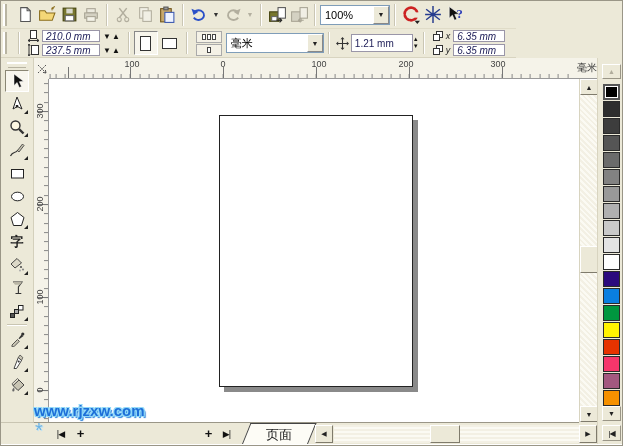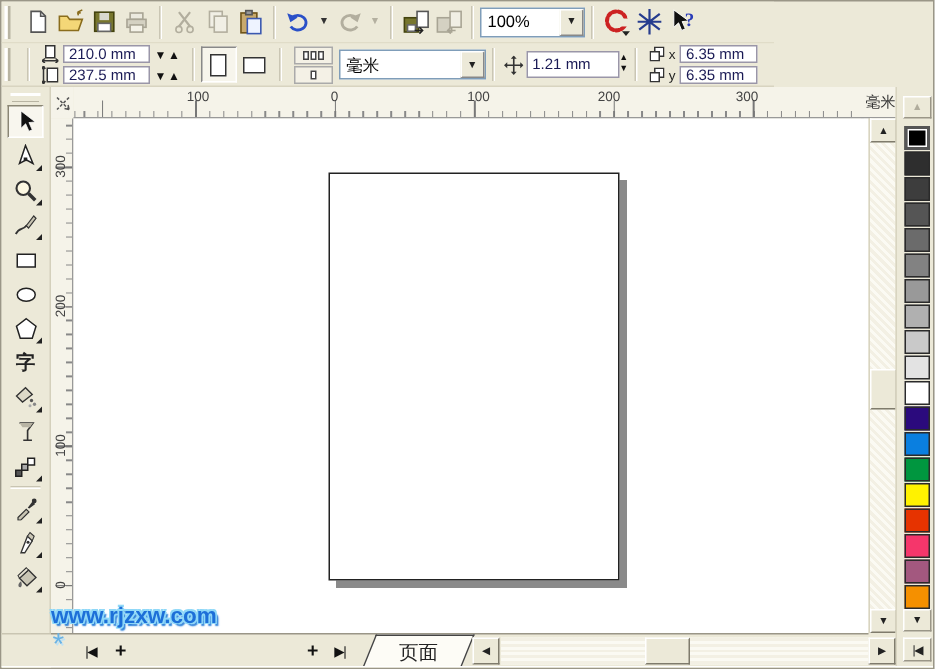--- a/index.html
+++ b/index.html
@@ -24,21 +24,21 @@
   .combo .combo-text { flex:1; font-size:11px; padding:0 4px; color:#000; white-space:nowrap; overflow:hidden;}
   .combo .combo-btn { width:16px; height:18px; background:#ece9d8; border:1px solid #fff;
     border-right-color:#888; border-bottom-color:#888; font-size:7px; color:#222;
     display:flex; align-items:center; justify-content:center; }
   .field { background:#fff; border:1px solid #9a96a8; font-size:10px; color:#1a1a55;
     display:flex; align-items:center; padding:0 3px; white-space:nowrap; }
   .spin-h { display:flex; gap:1px; font-size:8px; color:#111; }
   .spin-v { display:flex; flex-direction:column; justify-content:center; font-size:6px; line-height:7px; color:#111; }
   .mini-label { font-size:9px; color:#222; }
   
-  .paper-group { display:flex; flex-direction:column; gap:1px; margin:0 4px; }
+  .paper-group { display:flex; flex-direction:column; gap:1px; margin:0 4px;font-style:italic; }
   .paper-row { display:flex; align-items:center; gap:3px; height:13px; }
   
   .orient-btn { width:24px; height:24px; display:flex; align-items:center; justify-content:center; }
   .orient-btn.pressed { border:1px solid #888; border-right-color:#fff; border-bottom-color:#fff; background:#f7f5ec; }
   .orient-btn .port { width:11px; height:15px; background:#fff; border:1px solid #333; }
   .orient-btn .land { width:15px; height:11px; background:#fff; border:1px solid #333; }
   .pagestack { display:flex; flex-direction:column; gap:1px; margin:0 4px; }
   .pagestack .ps { width:26px; height:12px; border:1px solid #aaa; background:#f4f1e6; display:flex; align-items:center; justify-content:center; gap:1px; }
   .ps .cell { width:4px; height:6px; border:1px solid #444; background:#fff; }
   

